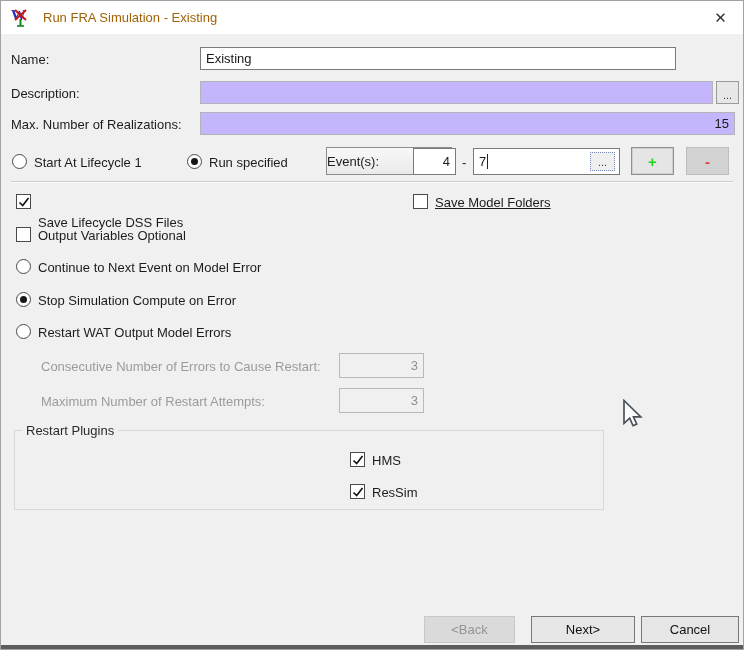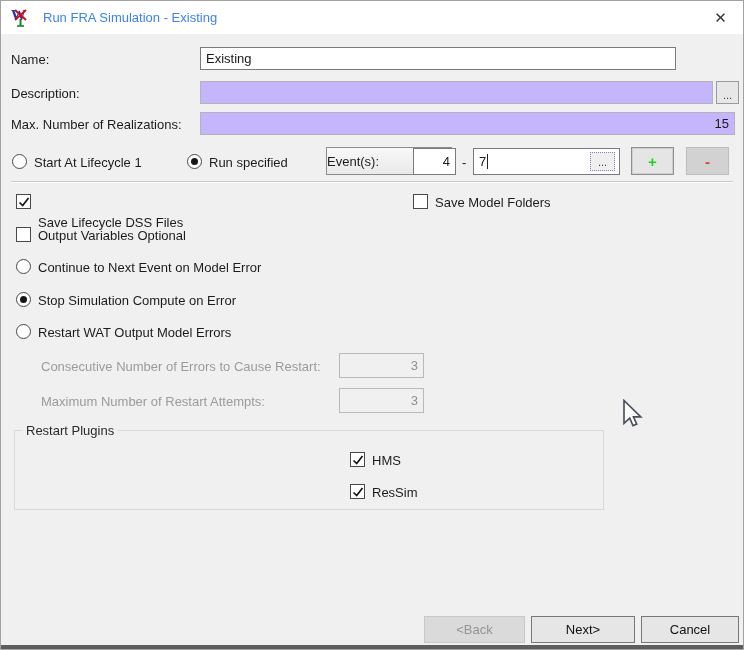--- a/index.html
+++ b/index.html
@@ -8,21 +8,21 @@
     position:relative; width:744px; height:650px;
     background:#f0f0f0; border:1px solid #a2a2a2;
     font-family:"Liberation Sans", sans-serif; font-size:13px; color:#1c1c1c;
     overflow:hidden;
   }
   .bottom-edge { position:absolute; left:0; right:0; bottom:0; height:4px; background:#5d5d5d; }
 
   
   .titlebar { position:absolute; left:0; top:0; right:0; height:33px; background:#ffffff; }
   .app-icon { position:absolute; left:10px; top:6px; width:20px; height:20px; }
-  .title-text { position:absolute; left:42px; top:9px; font-size:13px; color:#3b82f6; }
+  .title-text { position:absolute; left:42px; top:9px; font-size:13px; color:#a16207; }
   .close-btn { position:absolute; right:0; top:0; width:45px; height:33px;
     display:flex; align-items:center; justify-content:center;
     font-size:15px; color:#333; cursor:default; }
 
   
   .lbl { position:absolute; white-space:nowrap; }
   .lbl.dim { color:#9b9b9b; }
   .field { position:absolute; background:#fff; border:1px solid #7a7a7a;
     font-size:13px; color:#1a1a1a; padding:0 5px; display:flex; align-items:center; }
   .field.gray { background:#c4b5fd; border-color:#b2b4ba; }
@@ -131,21 +131,21 @@
   <span class="checkbox on" style="left:15px; top:193px;">
     <svg class="check" width="15" height="15" viewBox="0 0 15 15">
         <polyline points="2.5,7.5 5.7,10.5 11.5,3" fill="none" stroke="#141414" stroke-width="1.7"></polyline>
       </svg>
   </span>
   <div class="lbl" style="left:37px; top:194px;margin-top:20px;">Save Lifecycle DSS Files</div>
 
   <span class="checkbox" style="left:412px; top:193px;">
     
   </span>
-  <div class="lbl" style="left:434px; top:194px;">Save Model Folders</div>
+  <div class="lbl" style="left:434px; top:194px;text-decoration:underline;">Save Model Folders</div>
 
   <span class="checkbox" style="left:15px; top:226px;">
     
   </span>
   <div class="lbl" style="left:37px; top:227px;">Output Variables Optional</div>
 
   <span class="radio" style="left:15px; top:258px;"></span>
   <div class="lbl" style="left:37px; top:259px;">Continue to Next Event on Model Error</div>
 
   <span class="radio on" style="left:15px; top:291px;">
@@ -177,18 +177,18 @@
           <polyline points="2.5,7.5 5.7,10.5 11.5,3" fill="none" stroke="#141414" stroke-width="1.7"></polyline>
         </svg>
     </span>
     <div class="lbl" style="left:357px; top:54px;">ResSim</div>
   </div>
 
   <svg class="cursor-svg" width="24" height="30" viewBox="0 0 16 20">
     <path d="M2,1 L2,16.2 L5.8,12.8 L8,17.8 L10.5,16.7 L8.3,11.9 L13.2,11.9 Z" fill="#fdfdfd" stroke="#4a4f5a" stroke-width="1.1"></path>
   </svg>
 
-  <div class="btn disabled" style="left:423px; top:615px; width:101px;">&lt;Back</div>
+  <div class="btn disabled" style="left:423px; top:615px; width:91px;">&lt;Back</div>
   <div class="btn" style="left:530px; top:615px; width:104px;">Next&gt;</div>
   <div class="btn" style="left:640px; top:615px; width:98px;">Cancel</div>
 
   <div class="bottom-edge"></div>
 </div>
 
 </body></html>

